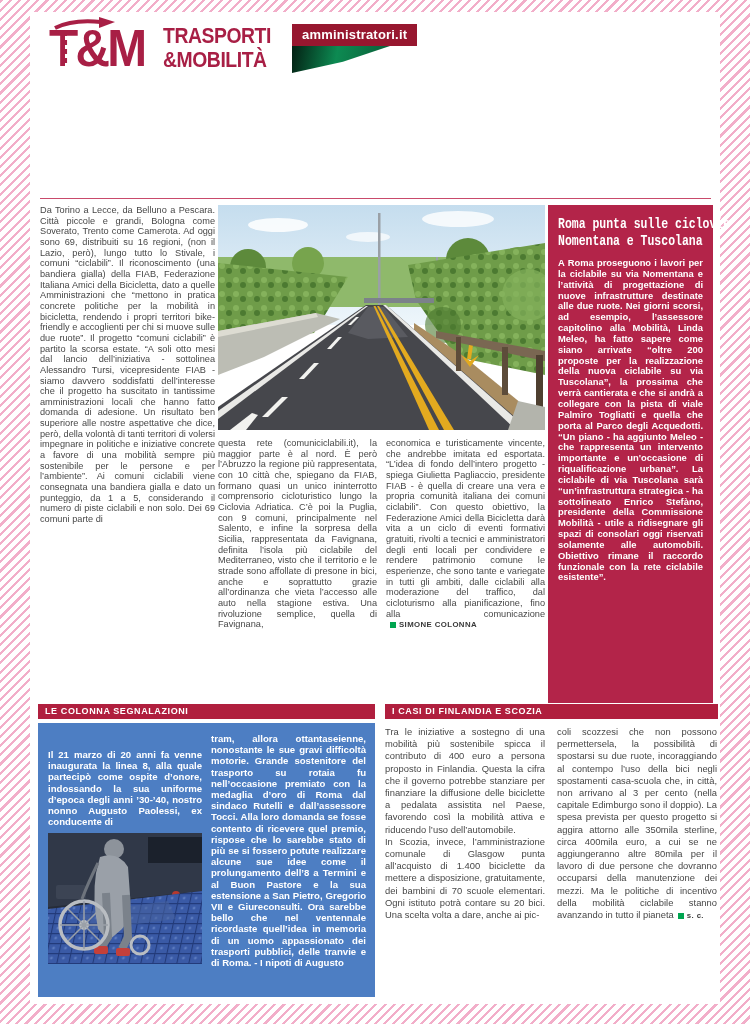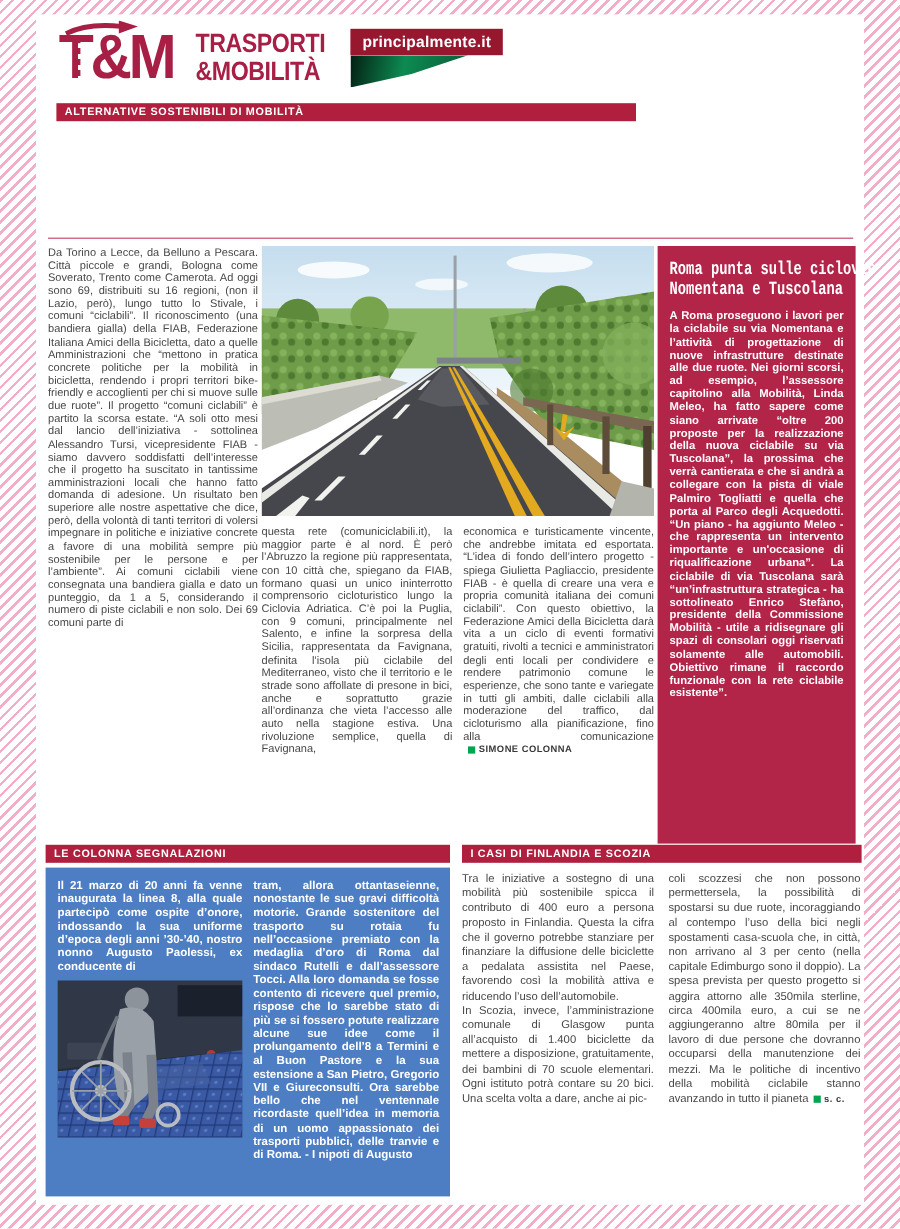--- a/index.html
+++ b/index.html
@@ -104,21 +104,21 @@
   }
 
   
   .bottom-left{ position:absolute; left:8px; top:692px; width:337px; }
   .bottom-right{ position:absolute; left:355px; top:692px; width:333px; }
   .blue-box{
     margin-top:4px; background:#4d7ec3; height:274px; padding:10px 9px 10px 10px;
     display:flex; gap:9px;
   }
   .bb-col{ color:#fff; font-weight:700; font-size:9.6px; line-height:11.2px; text-align:justify; }
-  .bb-left{ width:154px; display:flex; flex-direction:column; }
+  .bb-left{ width:154px; display:flex; flex-direction:column;margin-top:16px; }
   .bb-right{ flex:1; }
   .photo-wheelchair{ width:154px; height:131px; margin-top:6px; display:block; }
 
   .estero-headline-wrap{ width:333px; overflow:hidden; margin-top:3px; }
   .estero-headline{
     display:inline-block; white-space:nowrap; transform:scaleX(0.70); transform-origin:0 50%;
     font-size:28px; font-weight:700; color:#1d1d1b; letter-spacing:-0.5px; line-height:32px;
   }
   .estero-cols{ display:flex; gap:12px; margin-top:7px; }
   .estero-cols .ec{ width:160px; font-size:9.4px; line-height:12.2px; }
@@ -139,25 +139,24 @@
         <span class="logo-text">T&amp;M</span>
         <span class="road-dash dash-t"></span>
         <span class="road-dash dash-m"></span>
       </span>
       <span class="logo-tagline">
         <span>TRASPORTI</span><br>
         <span>&amp;MOBILITÀ</span>
       </span>
     </div>
     <div class="site-wrap">
-      <span class="site-box">principalmente.it</span>
+      <span class="site-box">amministratori.it</span>
       <div class="ribbon"></div>
     </div>
 
-    <div class="kicker-bar kicker-main">ALTERNATIVE SOSTENIBILI DI MOBILITÀ</div>
 
     <div class="rule"></div>
 
     <div class="main-row">
       <div class="col1 bodytext">Da Torino a Lecce, da Belluno a Pescara. Città piccole e grandi, Bologna come Soverato, Trento come Camerota. Ad oggi sono 69, distribuiti su 16 regioni, (non il Lazio, però), lungo tutto lo Stivale, i comuni “ciclabili”. Il riconoscimento (una bandiera gialla) della FIAB, Federazione Italiana Amici della Bicicletta, dato a quelle Amministrazioni che “mettono in pratica concrete politiche per la mobilità in bicicletta, rendendo i propri territori bike-friendly e accoglienti per chi si muove sulle due ruote”. Il progetto “comuni ciclabili” è partito la scorsa estate. “A soli otto mesi dal lancio dell’iniziativa - sottolinea Alessandro Tursi, vicepresidente FIAB - siamo davvero soddisfatti dell’interesse che il progetto ha suscitato in tantissime amministrazioni locali che hanno fatto domanda di adesione. Un risultato ben superiore alle nostre aspettative che dice, però, della volontà di tanti territori di volersi impegnare in politiche e iniziative concrete a favore di una mobilità sempre più sostenibile per le persone e per l’ambiente”. Ai comuni ciclabili viene consegnata una bandiera gialla e dato un punteggio, da 1 a 5, considerando il numero di piste ciclabili e non solo. Dei 69 comuni parte di</div>
 
       <div class="mid">
         <svg class="photo-main" viewBox="0 0 327 225" preserveAspectRatio="none">
           <defs>
             <linearGradient id="skyg" x1="0" y1="0" x2="0" y2="1">

